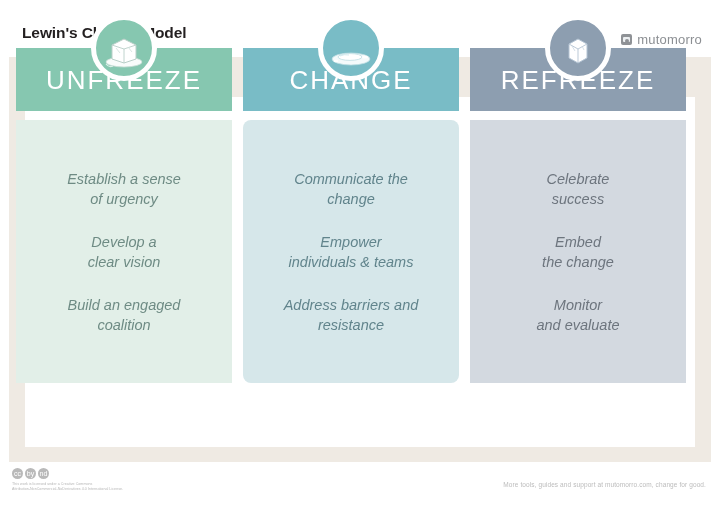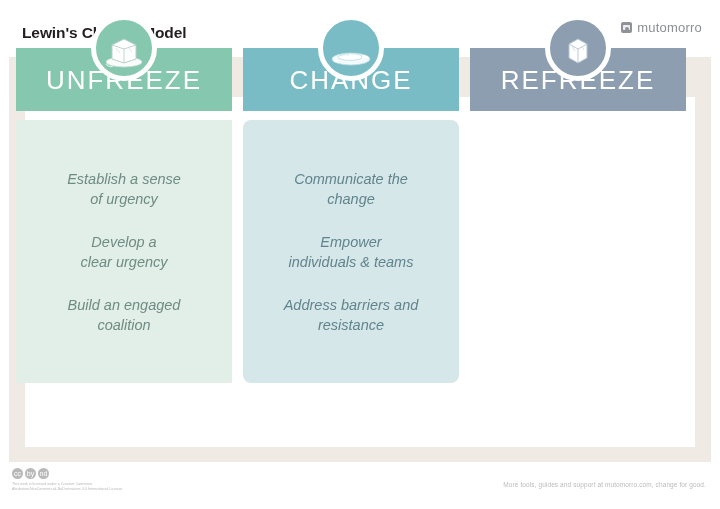--- a/index.html
+++ b/index.html
@@ -15,21 +15,21 @@
   .topbar {
     position: absolute; left: 0; top: 0; width: 720px; height: 57px;
     background: #ffffff;
   }
   .title {
     position: absolute; left: 22px; top: 24px;
     font-size: 15.5px; font-weight: bold; color: #231f20;
     letter-spacing: -0.1px;
   }
   .brand {
-    position: absolute; right: 18px; top: 20px;
+    position: absolute; right: 18px; top: 32px;
     display: flex; align-items: center; gap: 5px;
   }
   .brand-mark {
     width: 11px; height: 11px; border-radius: 2px;
     background: #8f9296;
     position: relative; display: block;
   }
   .brand-mark::before {
     content: ""; position: absolute; left: 2px; top: 3px;
     width: 7px; height: 5px; border-radius: 1px;
@@ -173,21 +173,21 @@
             <path d="M13 13 L17 18 M25 12 L29 17" stroke="#cfe0db" stroke-width="0.8" fill="none"></path>
             <path d="M3 29 q3 4 7 2" stroke="#dceee8" stroke-width="1.2" fill="none"></path>
           </svg>
         </div>
         <div class="col-head-label">UNFREEZE</div>
       </div>
       <div class="col-body">
         <div class="col-item">Establish a sense
 of urgency</div>
         <div class="col-item">Develop a
-clear urgency</div>
+clear vision</div>
         <div class="col-item">Build an engaged
 coalition</div>
       </div>
     </div>
 
     <div class="col c2">
       <div class="col-head">
         <div class="badge">
           <svg width="42" height="34" viewBox="0 0 42 34">
             <ellipse cx="21" cy="24" rx="19" ry="6" fill="#ffffff" opacity="0.92"></ellipse>
@@ -217,20 +217,28 @@
           <svg width="42" height="34" viewBox="0 0 42 34">
             <path d="M12 9 L21 4 L30 9 L30 23 L21 28 L12 23 Z" fill="#ffffff"></path>
             <path d="M12 9 L21 4 L30 9 L30 23 L21 28 L12 23 Z" fill="none" stroke="#b3c3d3" stroke-width="1"></path>
             <path d="M12 9 L21 14 L30 9" fill="none" stroke="#b3c3d3" stroke-width="0.9"></path>
             <path d="M21 14 L21 28" fill="none" stroke="#b3c3d3" stroke-width="0.9"></path>
             <path d="M15 11 L18 16 M25 11 L27 15" stroke="#ccd8e3" stroke-width="0.8" fill="none"></path>
           </svg>
         </div>
         <div class="col-head-label">REFREEZE</div>
       </div>
+      <div class="col-body">
+        <div class="col-item">Celebrate
+success</div>
+        <div class="col-item">Embed
+the change</div>
+        <div class="col-item">Monitor
+and evaluate</div>
+      </div>
     </div>
 
   </div>
 
   <div class="footer">
     <div class="cc">
       <span class="cc-dot">cc</span>
       <span class="cc-dot">by</span>
       <span class="cc-dot">nd</span>
     </div>

